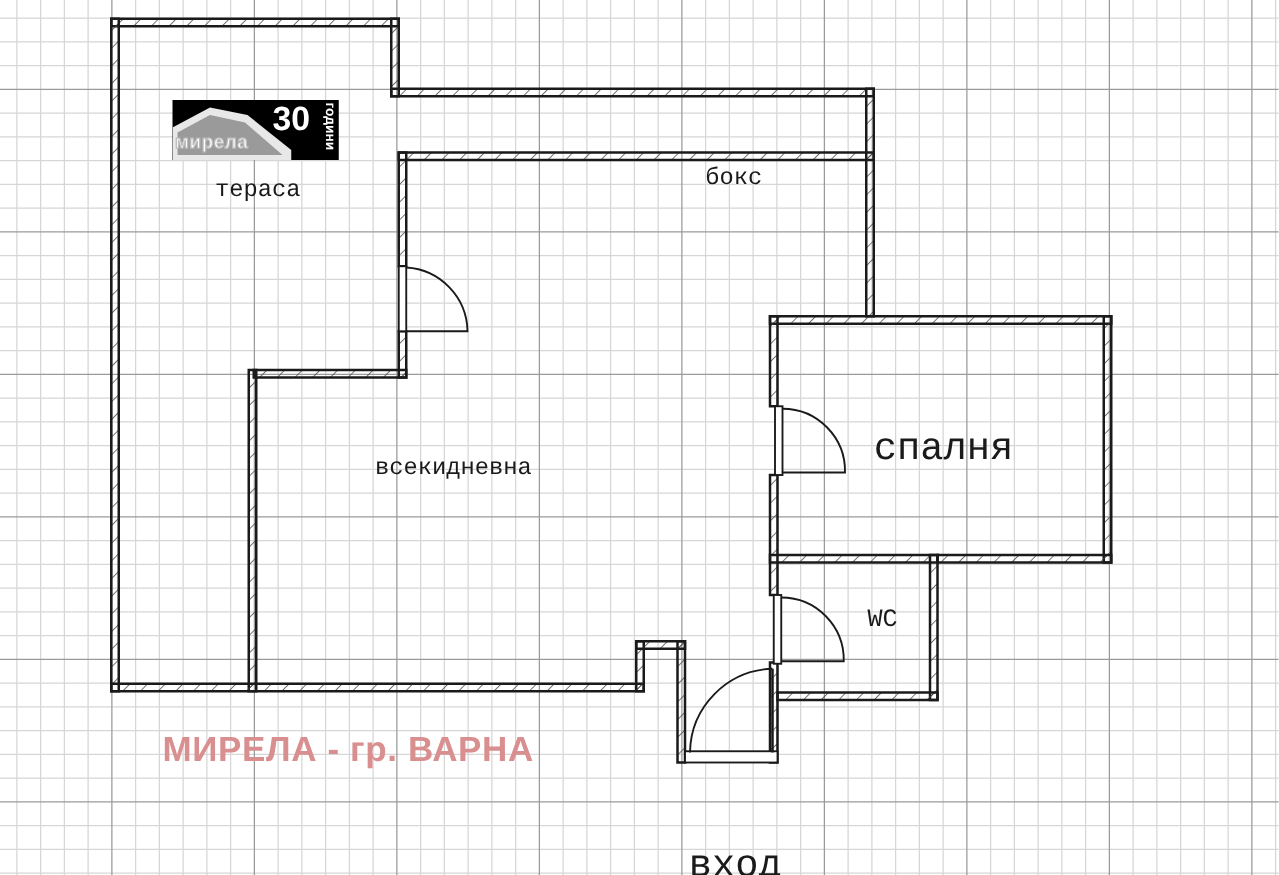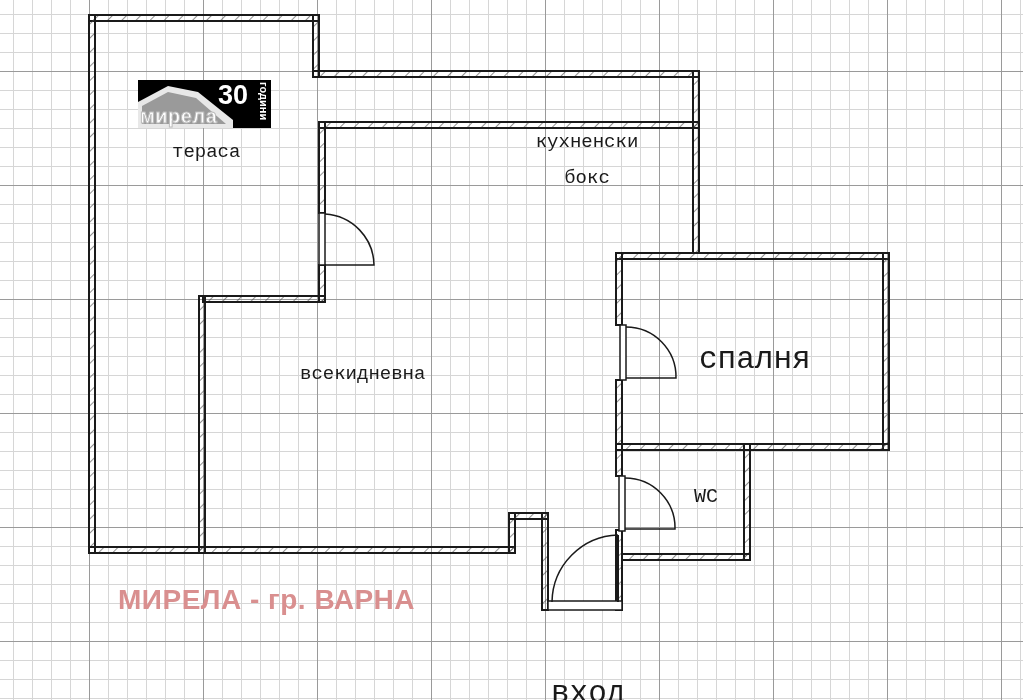--- a/index.html
+++ b/index.html
@@ -24,21 +24,21 @@
       position: absolute; left: 138px; top: 80px; width: 133px; height: 48px;
       background: #000; overflow: hidden;
     }
     .logo svg { position: absolute; left: 0; top: 0; }
     .logo-num {
       position: absolute; left: 80px; top: 2px; color: #fff;
       font-family: "Liberation Sans", sans-serif; font-weight: bold; font-size: 27px; line-height: 1;
     }
     .logo-brand {
       position: absolute; left: 2px; top: 26px; color: #fff;
-      font-family: "Liberation Sans", sans-serif; font-weight: bold; font-size: 20px; line-height: 1;
+      font-family: "Liberation Sans", sans-serif; font-weight: bold; font-size: 15px; line-height: 1;
       -webkit-text-stroke: 1px #bbb; letter-spacing: 0.5px;
     }
     .logo-years {
       position: absolute; left: 105px; top: 20px; color: #fff;
       font-family: "Liberation Sans", sans-serif; font-weight: bold; font-size: 11px; line-height: 1;
       transform: rotate(90deg); transform-origin: left top; left: 131px; top: 2px;
     }
   </style>
 </head>
 <body>
@@ -186,25 +186,24 @@
     <polygon points="4,26 30,12 58,18 88,44 4,44" fill="#9a9a9a"></polygon>
   </svg>
   <span class="logo-num">30</span>
   <span class="logo-brand">мирела</span>
   <span class="logo-years">години</span>
 </div>
 
 <div class="label room-label" style="left:172px; top:143px;">тераса</div>
 
 <div class="label kitchen-label" style="left:520px; top:124px; width:134px;">
-  <div>кухненски</div>
   <div>бокс</div>
 </div>
 
 <div class="label room-label" style="left:300px; top:365px;">всекидневна</div>
 
 <div class="label room-label big" style="left:699px; top:344px;">спалня</div>
 
 <div class="label room-label" style="left:694px; top:487px; font-size:20px;">WC</div>
 
 <div class="label room-label big" style="left:551px; top:678px;">вход</div>
 
-<div class="watermark" style="left: 118px; top: 586px; color: rgb(217, 143, 143);">МИРЕЛА - гр. ВАРНА</div>
+<div class="watermark" style="left: 130px; top: 586px; color: rgb(217, 143, 143);">МИРЕЛА - гр. ВАРНА</div>
 
 </body></html>

